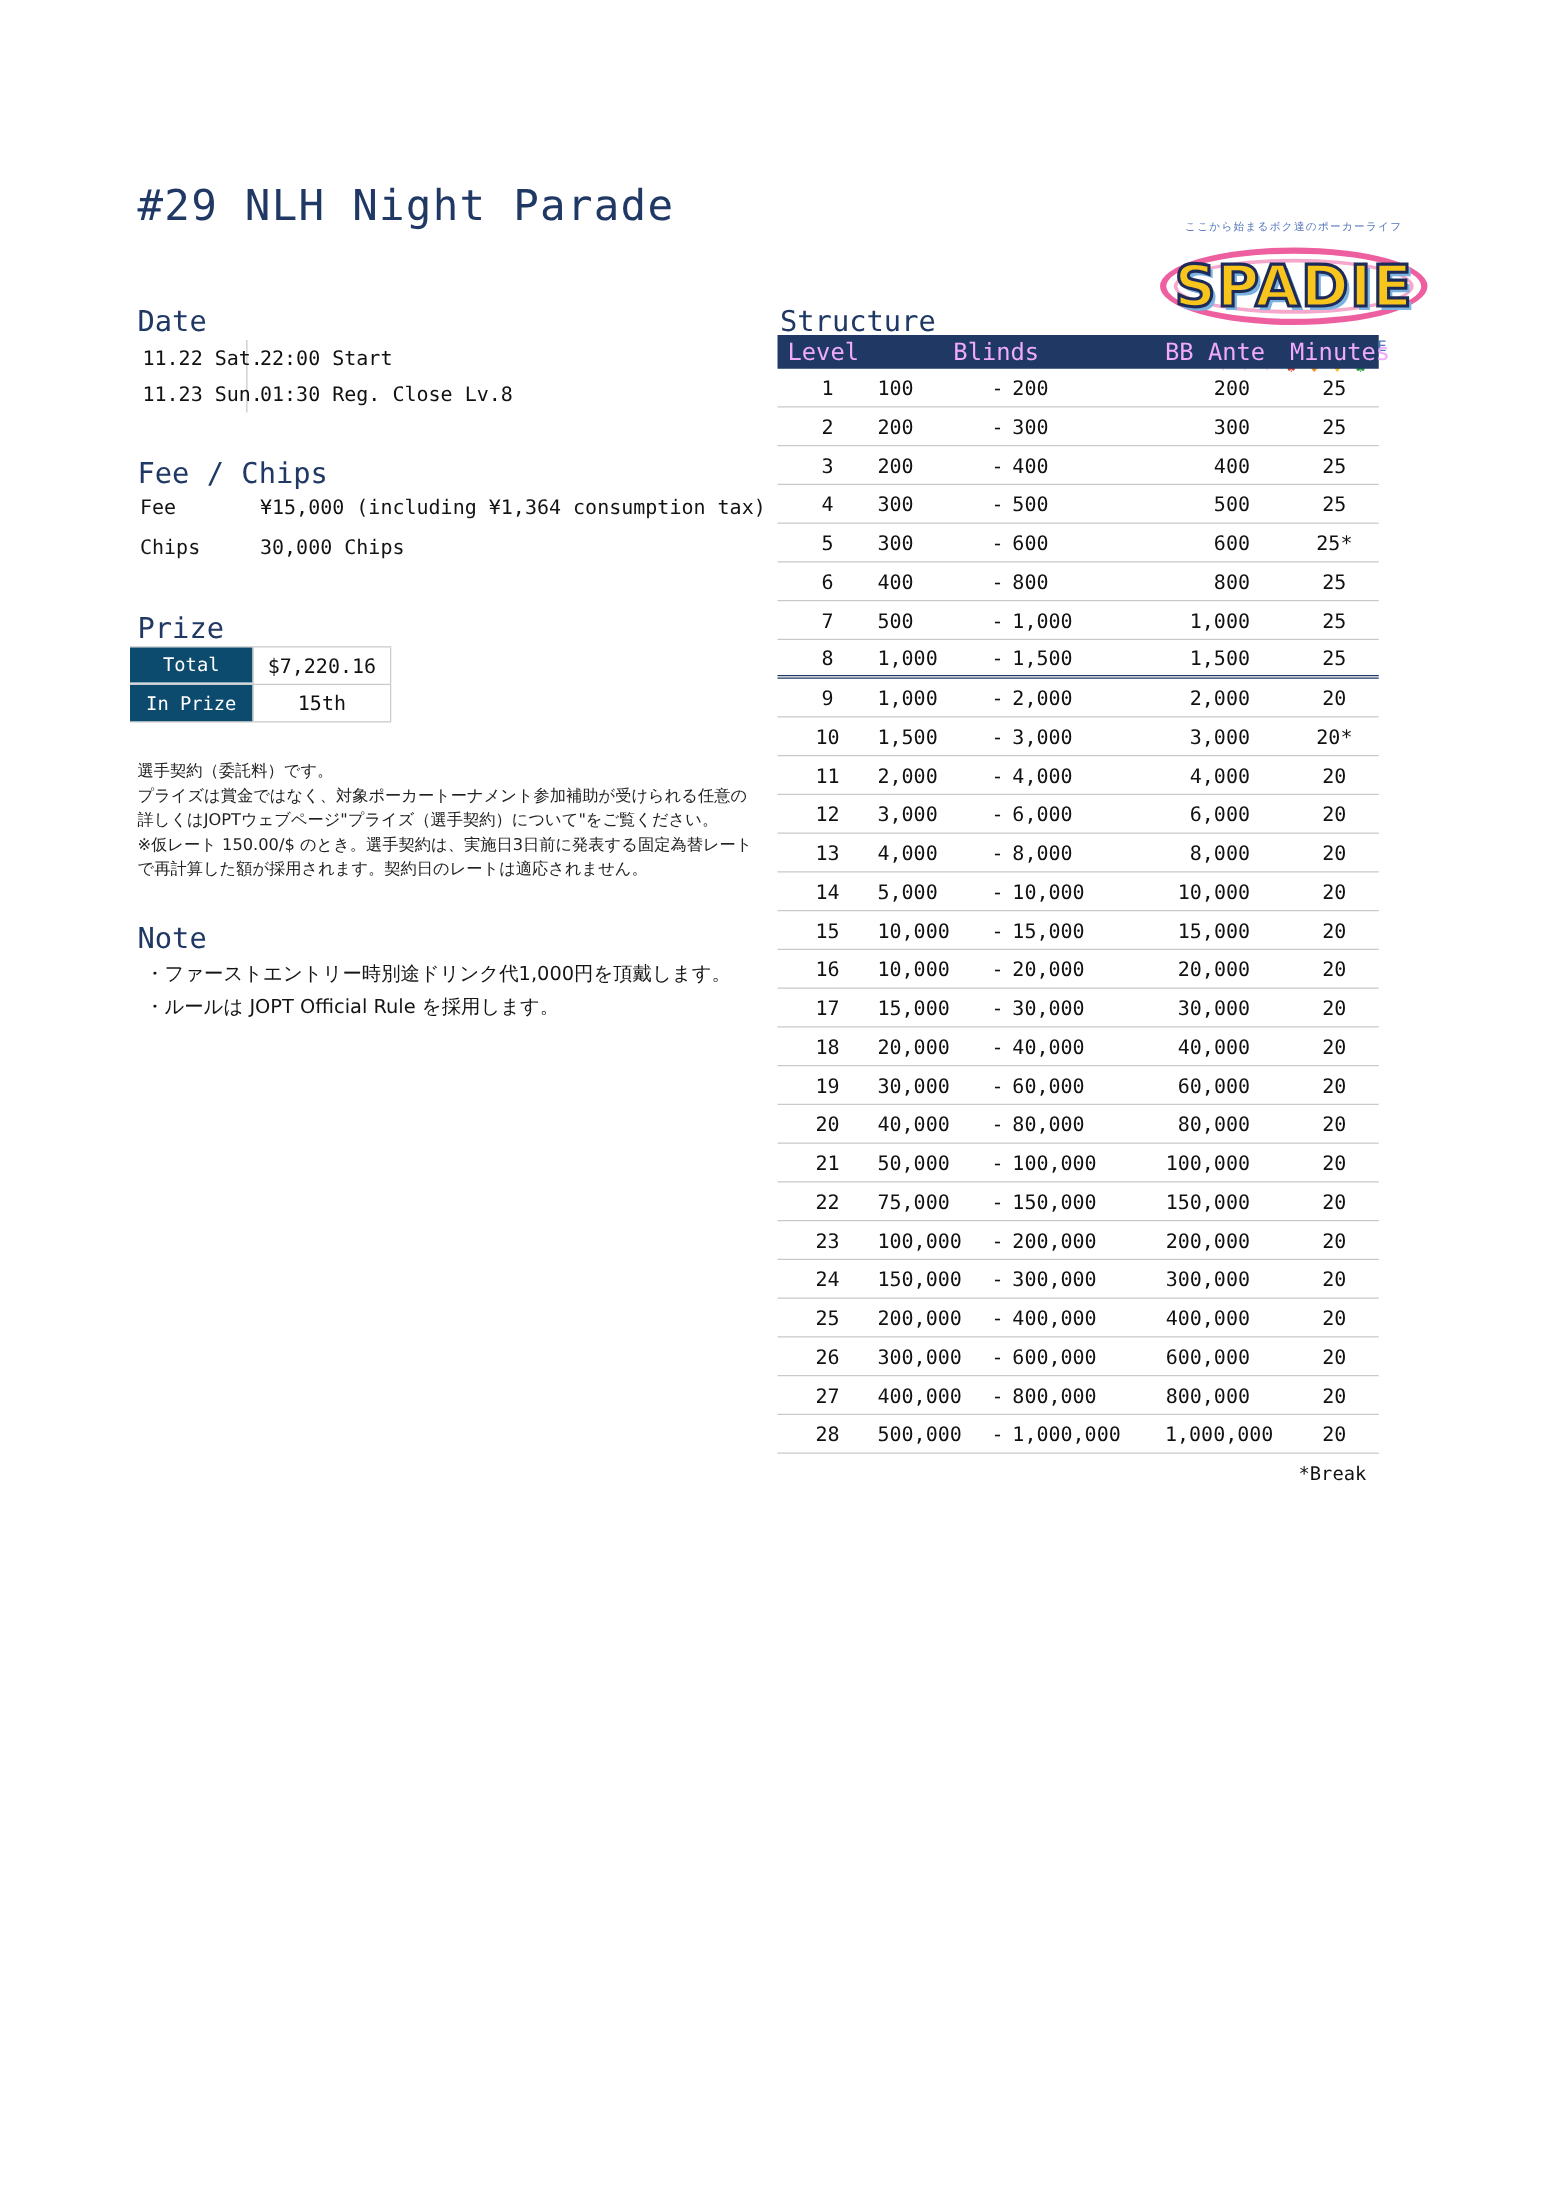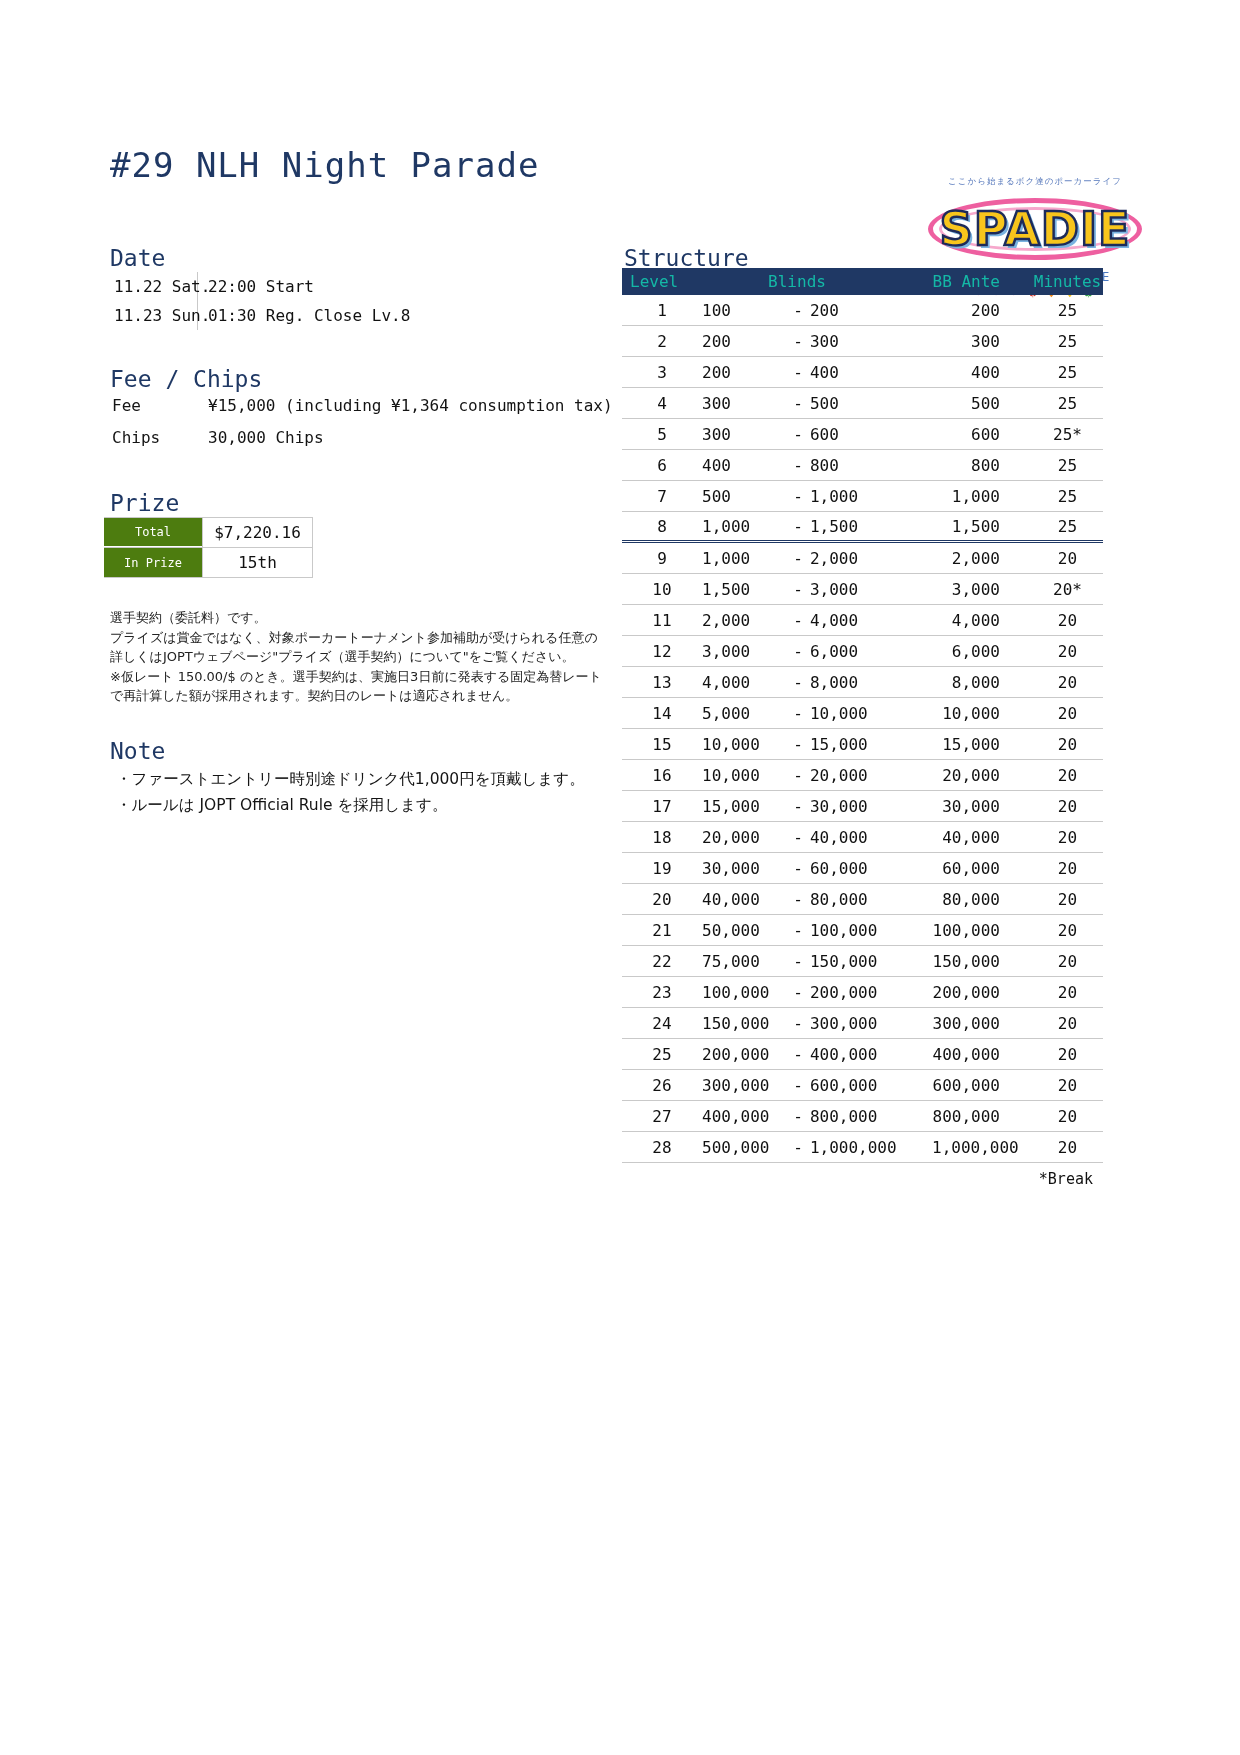--- a/index.html
+++ b/index.html
@@ -24,41 +24,41 @@
   .date-table .c2 { padding:5px 0 5px 10px; font-size:16px; white-space:nowrap; }
 
   
   .kv-row { display:grid; grid-template-columns:96px auto; margin-bottom:13px; }
   .kv-row .v { white-space:nowrap; }
 
   
   .prize-table { border-top:1px solid #c9c9c9; width:209px; }
   .prize-row { display:grid; grid-template-columns:98px 111px; border-bottom:1px solid #c9c9c9; height:29px; }
   .prize-row .ph {
-    background:#4d7c0f; color:#fff; font-size:12px;
+    background:#0c4a6e; color:#fff; font-size:15px;
     display:flex; align-items:center; justify-content:center;
     border-bottom:1px solid #fff; box-sizing:border-box;
   }
   .prize-row:last-child .ph { border-bottom:none; }
   .prize-row .pv {
     font-size:16px; display:flex; align-items:center; justify-content:center;
     border-right:1px solid #c9c9c9; border-left:1px solid #c9c9c9; box-sizing:border-box;
   }
 
   
   .fine { font-size:13px; line-height:19.5px; color:#222;
           font-family:"DejaVu Sans","Liberation Sans",sans-serif; }
   .note-item { font-size:15.5px; line-height:26px; color:#141414;
           font-family:"DejaVu Sans","Liberation Sans",sans-serif; white-space:nowrap; }
 
   
   .s-table { width:481px; }
   .s-head {
     display:grid; grid-template-columns:80px 230px 100px 71px;
-    background:#1f3864; color:#14b8a6; height:27px; align-items:center; font-size:16px;
+    background:#1f3864; color:#f0abfc; height:27px; align-items:center; font-size:19px;
   }
   .s-head .lvl { padding-left:8px; }
   .s-head .bl  { text-align:center; padding-right:40px; }
   .s-head .an  { text-align:right; padding-right:32px; }
   .s-head .mi  { text-align:center; }
   .s-row {
     display:grid; grid-template-columns:80px 230px 100px 71px;
     height:31px; align-items:center; font-size:16px;
     border-bottom:1px solid #c9c9c9; box-sizing:border-box;
   }

